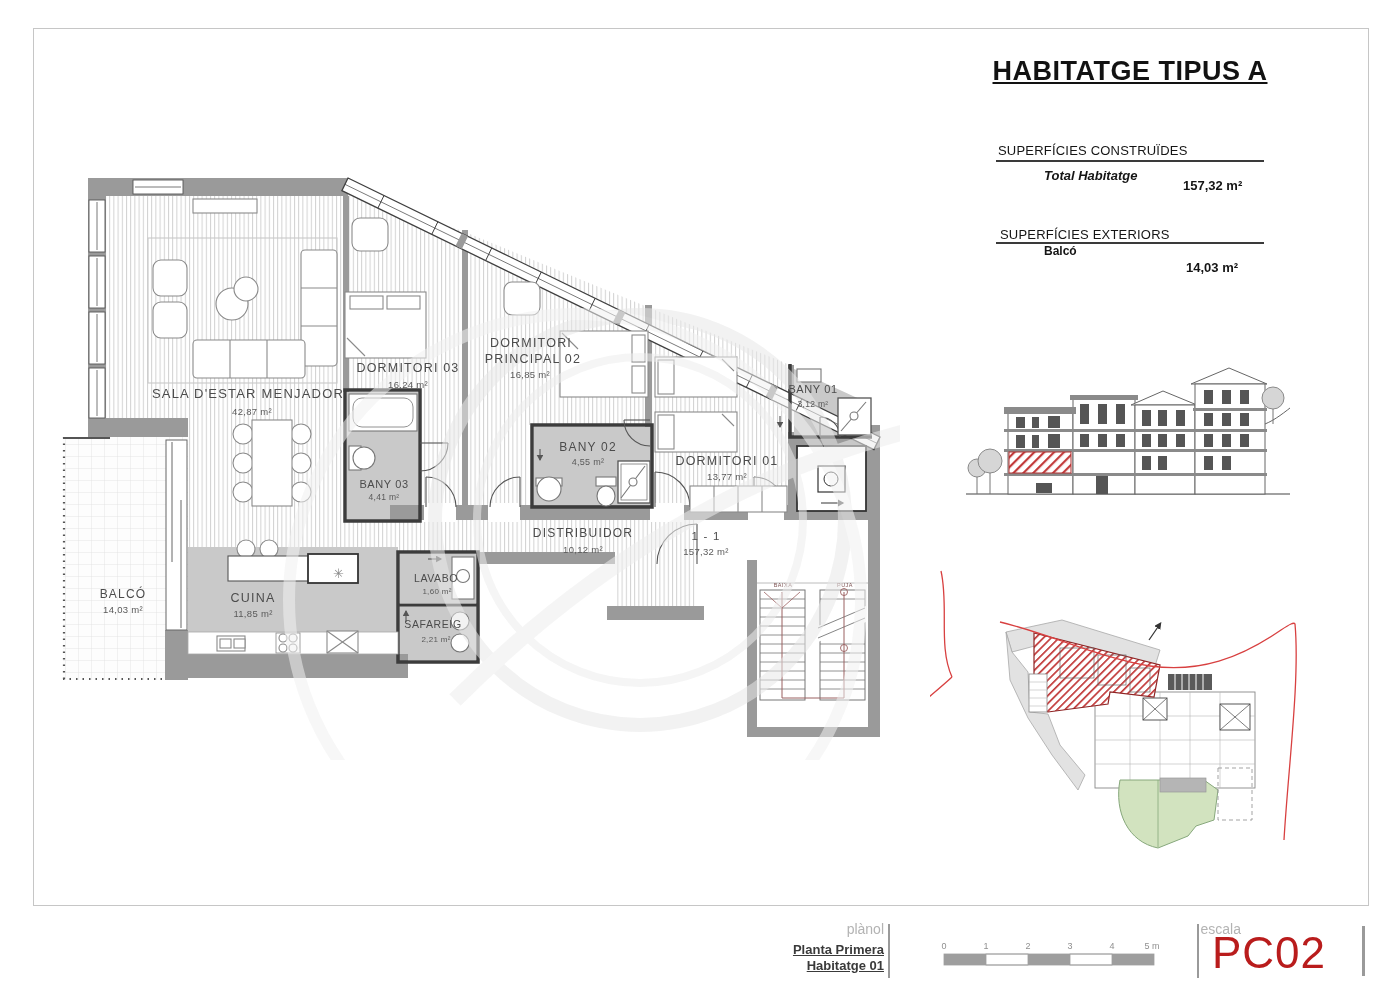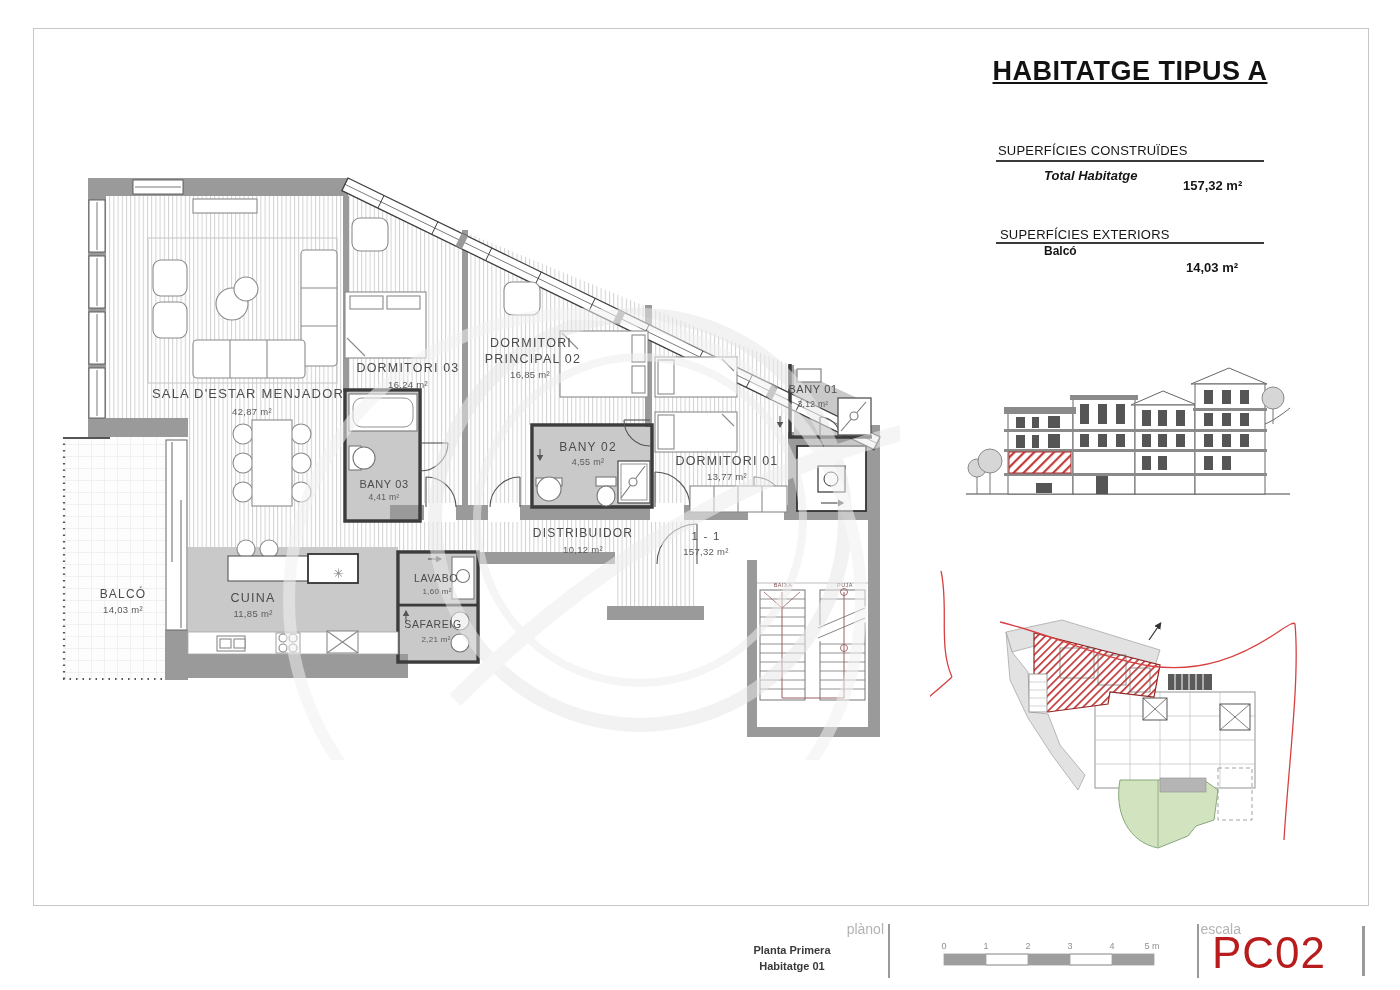--- a/index.html
+++ b/index.html
@@ -4,21 +4,21 @@
 <style>
   html,body{margin:0;padding:0;background:#ffffff;}
   body{width:1400px;height:990px;position:relative;font-family:"Liberation Sans",sans-serif;overflow:hidden;}
   .abs{position:absolute;}
   .frame{left:33px;top:28px;width:1334px;height:876px;border:1.5px solid #c6c6c6;}
   .sheet-title{left:960px;top:56px;width:340px;text-align:center;font-size:27px;font-weight:700;letter-spacing:.5px;color:#121212;text-decoration:underline;}
   .sec-head{font-size:13px;font-weight:400;letter-spacing:.2px;color:#151515;}
   .rule{height:1.6px;background:#3a3a3a;}
   .val{font-size:13px;font-weight:700;color:#151515;}
   .tb-tag{font-size:14px;color:#b3b3b3;text-align:right;}
-  .tb-name{font-size:11px;font-weight:700;color:#3a3a3a;text-align:center;line-height:16px;}
+  .tb-name{font-size:13px;font-weight:700;color:#3a3a3a;text-align:right;line-height:16px;text-decoration:underline;}
   .tb-bar{width:2px;background:#9a9a9a;}
   .sheet-code{font-size:44px;color:#b91c1c;text-align:center;letter-spacing:1px;}
   svg text{font-family:"Liberation Sans",sans-serif;}
   .lbl{fill:#4c4c4c;letter-spacing:1.2px;}
   .lbl-s{fill:#4c4c4c;letter-spacing:.6px;}
   .lbl-area{fill:#5a5a5a;letter-spacing:.3px;}
   .stair-lbl{fill:#7d5252;letter-spacing:.5px;}
 </style>
 </head>
 <body>

